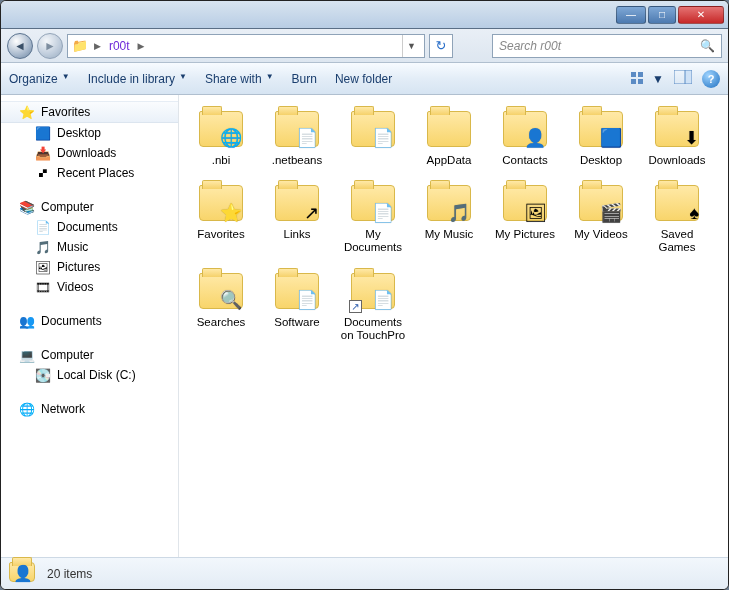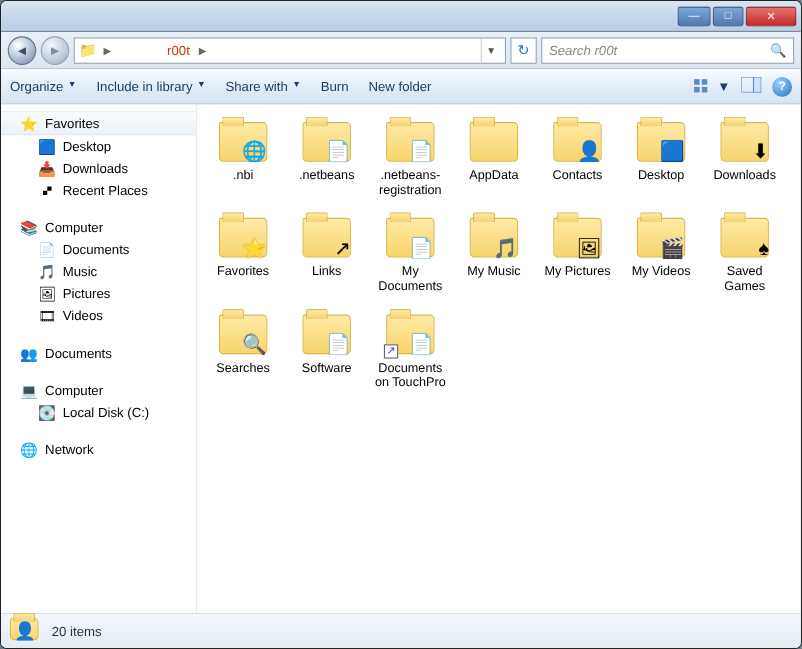--- a/index.html
+++ b/index.html
@@ -6,25 +6,25 @@
   body { font-family: "Segoe UI", Tahoma, sans-serif; font-size: 12px; background: #6b7b8c; width: 729px; height: 590px; overflow: hidden; }
   .window { width: 729px; height: 590px; background: #fff; border: 1px solid #222; border-radius: 6px; overflow: hidden; position: relative; box-shadow: 0 0 0 1px rgba(255,255,255,0.2) inset; }
   .titlebar { height: 28px; background: linear-gradient(to bottom, #d8e4f0, #b8cde4); display: flex; justify-content: flex-end; align-items: center; padding: 0 4px; border-bottom: 1px solid #5a6f86; }
   .winbtn { width: 28px; height: 18px; margin-left: 2px; border-radius: 3px; display: flex; align-items: center; justify-content: center; color: #fff; font-size: 10px; border: 1px solid rgba(0,0,0,0.3); }
   .winbtn.min { background: linear-gradient(#7fa8d6,#4d7ab0); width:30px;}
   .winbtn.max { background: linear-gradient(#7fa8d6,#4d7ab0); width:28px;}
   .winbtn.close { background: linear-gradient(#e57373,#c62828); width: 46px; }
   .navbar { height: 34px; background: linear-gradient(to bottom, #e9eff6, #dde6f0); display: flex; align-items: center; padding: 3px 6px; gap: 4px; border-bottom: 1px solid #b0bfcf; }
   .navbtn { width: 26px; height: 26px; border-radius: 50%; background: radial-gradient(circle at 35% 30%, #fff, #a7b8cc 60%, #6b84a0); border: 1px solid #5c7490; display:flex;align-items:center;justify-content:center;color:#3a5068;font-size:12px; }
   .addressbar { flex: 1; height: 24px; background: #fff; border: 1px solid #8fa3b8; display: flex; align-items: center; padding: 0 4px; gap: 4px; }
-  .crumb { color: #c2410c; padding: 0 2px; margin-left: 43px; }
+  .crumb { color: #6d28d9; padding: 0 2px; }
   .chev { color: #666; font-size: 9px; padding:0 2px;}
   .addr-drop { margin-left:auto; color:#555; font-size:9px; padding:0 4px; border-left:1px solid #ccc; height:100%; display:flex; align-items:center;}
   .refresh { width:24px;height:24px;border:1px solid #8fa3b8;background:#fff;display:flex;align-items:center;justify-content:center;color:#2a6fc9;font-size:13px;}
-  .searchbar { width: 230px; height: 24px; background: #fff; border: 1px solid #8fa3b8; display: flex; align-items: center; padding: 0 6px; color: #888; font-style: italic; justify-content:space-between;}
+  .searchbar { width: 230px; height: 24px; background: #fff; border: 1px solid #8fa3b8; display: flex; align-items: center; padding: 0 6px; color: #888; font-style: italic; justify-content:space-between;margin-left:35px;}
   .searchbar .mag { color:#3a6fb0; font-style:normal;}
   .toolbar { height: 32px; background: linear-gradient(to bottom, #f7fbff, #e3edf7 50%, #d6e4f2); border-bottom: 1px solid #b0bfcf; display: flex; align-items: center; padding: 0 8px; gap: 18px; color: #1a3e6e; }
   .tbtn { display:flex; align-items:flex-start; gap:4px; cursor:default;}
   .tbtn .dd { font-size:8px; color:#1a3e6e;}
   .toolbar-right { margin-left:auto; display:flex; gap:10px; align-items:center;}
   .helpbtn { width:18px;height:18px;border-radius:50%;background:radial-gradient(circle at 35% 30%,#9fd4ff,#1e6fc0);color:#fff;display:flex;align-items:center;justify-content:center;font-size:11px;font-weight:bold;}
   .body { display: flex; height: calc(100% - 28px - 34px - 32px - 32px); }
   .sidebar { width: 178px; background: #fff; border-right: 1px solid #e0e5ea; padding: 6px 0; overflow:hidden;}
   .navgroup { margin-bottom: 14px; }
   .navhead { display:flex; align-items:center; gap:6px; padding: 2px 8px 2px 18px; font-size:12px;}
@@ -205,21 +205,20 @@
               <div class="folder"></div>
               <span class="overlay">📄</span>
             </div>
             <div>.netbeans</div>
           </div>
           <div class="item">
             <div class="bigicon">
               <div class="folder"></div>
               <span class="overlay">📄</span>
             </div>
-            <div>.netbeans-registration</div>
           </div>
           <div class="item">
             <div class="bigicon">
               <div class="folder"></div>
             </div>
             <div>AppData</div>
           </div>
           <div class="item">
             <div class="bigicon">
               <div class="folder"></div>

